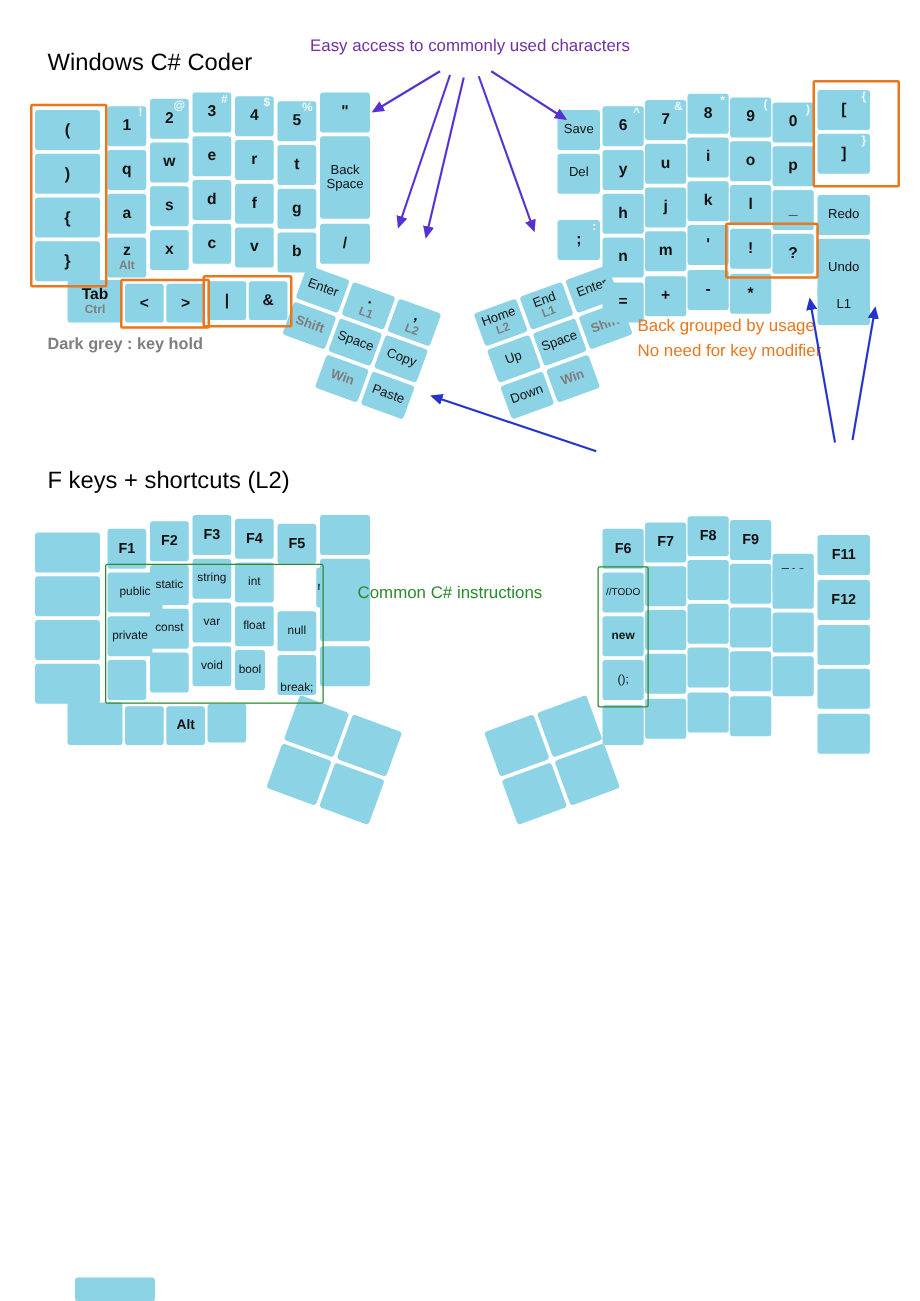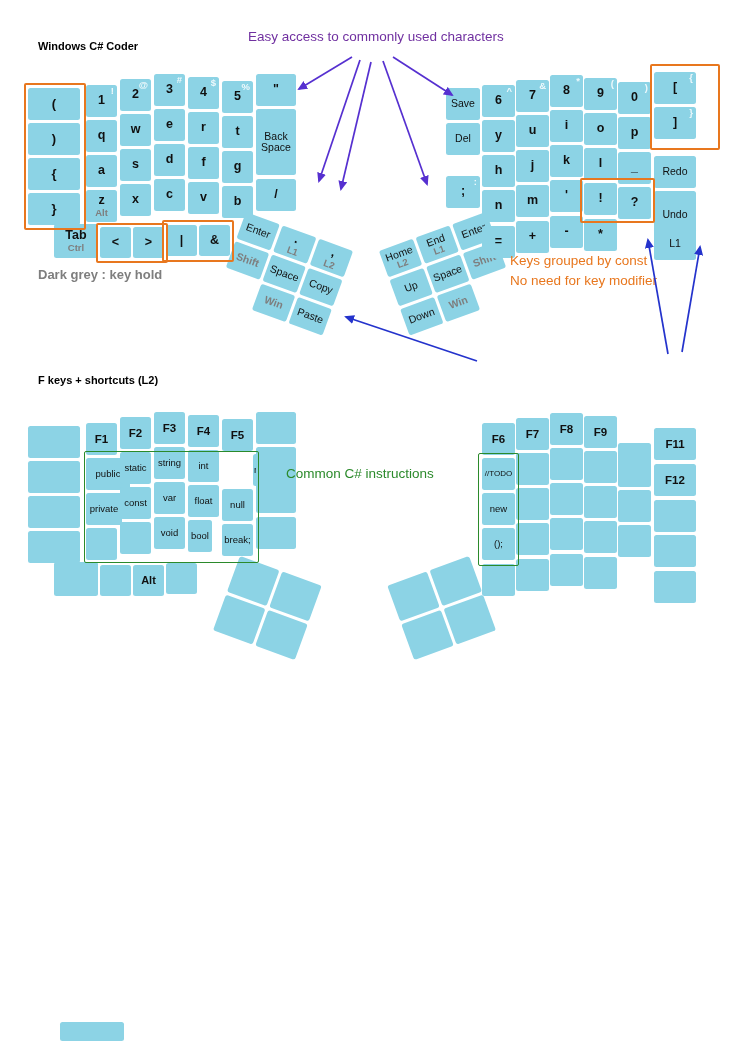--- a/index.html
+++ b/index.html
@@ -1,19 +1,19 @@
 <!DOCTYPE html>
 <html style="--key_bg: #8cd3e5; --hold_grey: #7e7e7e; --shift_sub: #eef9fc; --orange: #e8771e; --green: #2b8a2b; --purple: #7030a0; --blue: #2433cc; --purple_arrow: #5630d0; --blue_arrow: #2433cc;"><head>
 <meta charset="utf-8">
 <style>
   *{margin:0;padding:0;box-sizing:border-box}
   html,body{background:#fff}
   body{font-family:"Liberation Sans",sans-serif}
   .page{position:relative;width:736px;height:1041px;background:#fff;overflow:hidden}
-  .title{position:absolute;font-size:11px;font-weight:bold;color:#000;z-index:4;white-space:nowrap}
+  .title{position:absolute;font-size:19px;font-weight:normal;color:#000;z-index:4;white-space:nowrap}
   #title-main{left:38px;top:40px}
   #title-l2{left:38px;top:374px}
   .ann{position:absolute;font-size:13.5px;z-index:4;white-space:nowrap}
   #ann-easy{left:248px;top:29px;color:var(--purple)}
   #ann-hold{left:38px;top:267px;color:var(--hold_grey);font-weight:bold;font-size:13px}
   #ann-grouped{left:510px;top:253px;color:var(--orange)}
   #ann-nomod{left:510px;top:273px;color:var(--orange)}
   #ann-onekey{left:482px;top:355px;color:var(--blue)}
   #ann-csharp{left:286px;top:466px;color:var(--green)}
   #keys-root{position:absolute;left:0;top:0;width:100%;height:100%;z-index:1}
@@ -57,21 +57,21 @@
       <line x1="477" y1="361" x2="346" y2="317" stroke="#2433cc" stroke-width="1.7" marker-end="url(#ah-blue)"></line>
       <line x1="668" y1="354" x2="648" y2="240" stroke="#2433cc" stroke-width="1.7" marker-end="url(#ah-blue)"></line>
       <line x1="682" y1="352" x2="700" y2="247" stroke="#2433cc" stroke-width="1.7" marker-end="url(#ah-blue)"></line>
     </svg>
 
   <div class="title" id="title-main">Windows C# Coder</div>
   <div class="title" id="title-l2">F keys + shortcuts (L2)</div>
 
   <div class="ann" id="ann-easy">Easy access to commonly used characters</div>
   <div class="ann" id="ann-hold">Dark grey : key hold</div>
-  <div class="ann" id="ann-grouped">Keys grouped by const</div>
+  <div class="ann" id="ann-grouped">Back grouped by usage</div>
   <div class="ann" id="ann-nomod">No need for key modifier</div>
   <div class="ann" id="ann-csharp">Common C# instructions</div>
 
   <div id="keys-root">
       <div class="key sym" style="left: 28px; top: 88px; width: 52px; height: 32px;">
         <span class="main">(</span>
       </div>
       <div class="key sym" style="left: 28px; top: 123px; width: 52px; height: 32px;">
         <span class="main">)</span>
       </div>
@@ -382,39 +382,39 @@
       </div>
       <div class="key f" style="left: 222px; top: 419px; width: 31px; height: 32px;">
         <span class="main">F5</span>
       </div>
       <div class="key kw" style="left: 222px; top: 454px; width: 27px; height: 32px; margin-left: 31px;">
         <span class="main">return</span>
       </div>
       <div class="key kw" style="left: 222px; top: 489px; width: 31px; height: 32px;">
         <span class="main">null</span>
       </div>
-      <div class="key kw" style="left: 222px; top: 524px; width: 31px; height: 32px;">
+      <div class="key kw" style="left: 222px; top: 524px; width: 31px; height: 32px; justify-content: flex-end;">
         <span class="main">break;</span>
       </div>
       <div class="key" style="left: 256px; top: 412px; width: 40px; height: 32px;"></div>
       <div class="key" style="left: 256px; top: 447px; width: 40px; height: 66px;"></div>
       <div class="key" style="left: 256px; top: 517px; width: 40px; height: 32px;"></div>
       <div class="key" style="left: 54px; top: 562px; width: 44px; height: 34px;"></div>
       <div class="key" style="left: 100px; top: 565px; width: 31px; height: 31px;"></div>
       <div class="key mod" style="left: 133px; top: 565px; width: 31px; height: 31px;">
         <span class="main">Alt</span>
       </div>
       <div class="key" style="left: 166px; top: 563px; width: 31px; height: 31px;"></div>
       <div class="key f" style="left: 482px; top: 423px; width: 33px; height: 32px;">
         <span class="main">F6</span>
       </div>
       <div class="key kw tiny" style="left: 482px; top: 458px; width: 33px; height: 32px;">
         <span class="main">//TODO</span>
       </div>
-      <div class="key kw" style="left: 482px; top: 493px; width: 33px; height: 32px;">
+      <div class="key kw" style="left: 482px; top: 493px; width: 33px; height: 32px; font-weight: bold;">
         <span class="main">new</span>
       </div>
       <div class="key kw" style="left: 482px; top: 528px; width: 33px; height: 32px;">
         <span class="main">();</span>
       </div>
       <div class="key" style="left: 482px; top: 564px; width: 33px; height: 32px;"></div>
       <div class="key f" style="left: 516px; top: 418px; width: 33px; height: 32px;">
         <span class="main">F7</span>
       </div>
       <div class="key" style="left: 516px; top: 453px; width: 33px; height: 32px;"></div>

